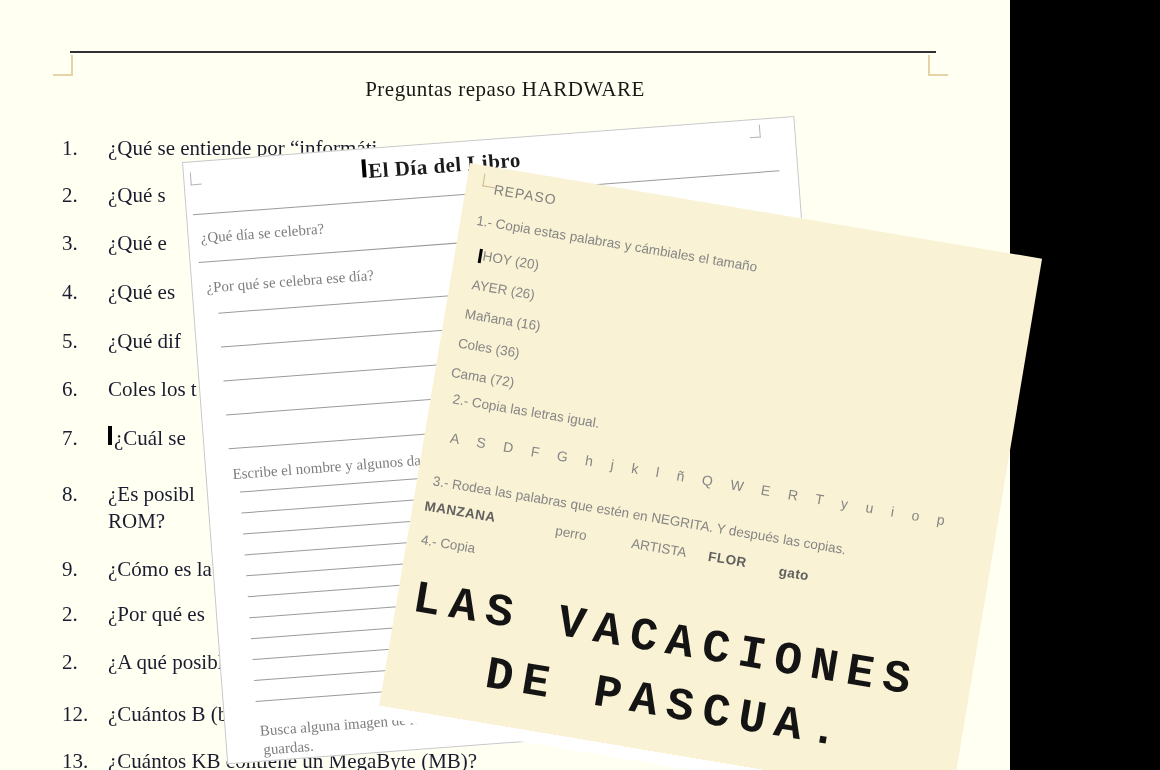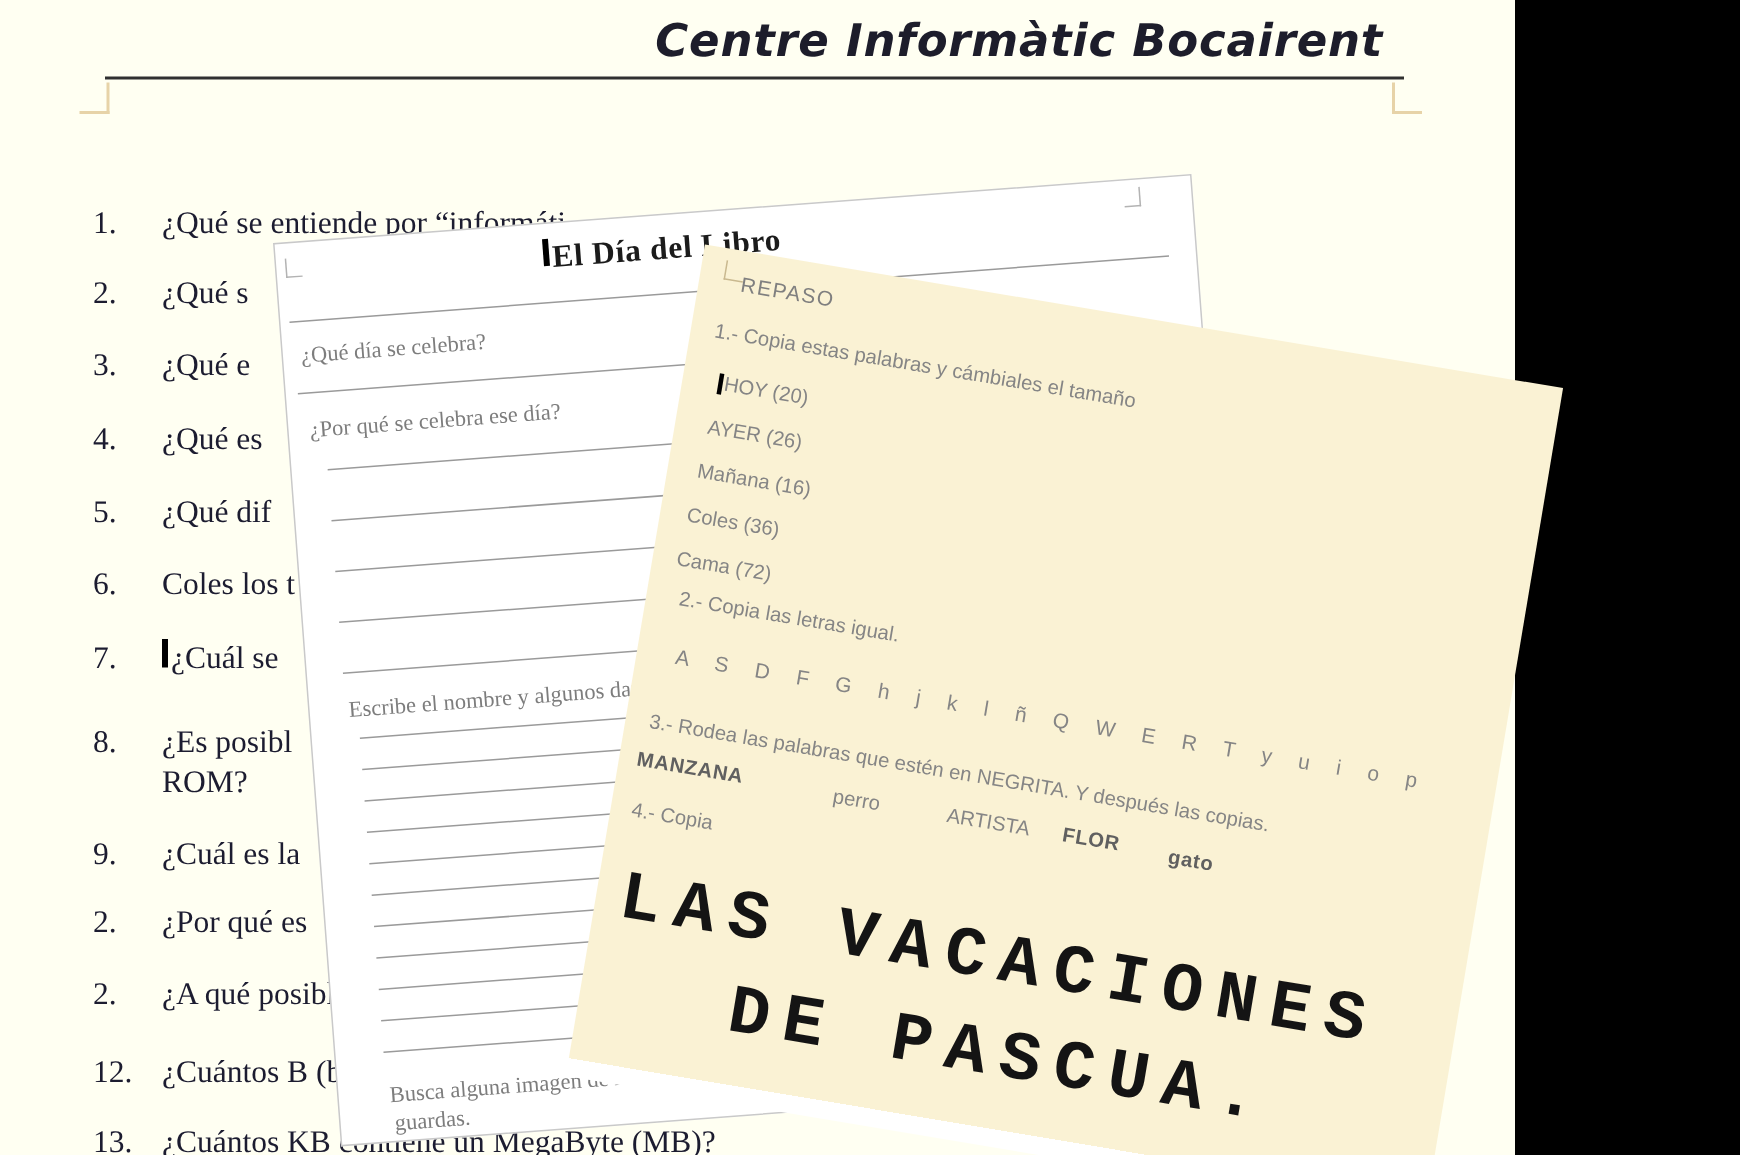--- a/index.html
+++ b/index.html
@@ -69,24 +69,24 @@
   .cp-bold{font-weight:bold;color:#606060;letter-spacing:.5px;}
   .cp-big{
     position:absolute;font-family:"Liberation Mono","DejaVu Sans Mono",monospace;
     font-weight:bold;font-size:46px;color:#141414;letter-spacing:9px;white-space:nowrap;
   }
 </style>
 </head>
 <body>
 
 <div class="main-page">
-  <div class="header-title">Centre Informàtic Bocairent</div>
   <div class="header-underline"></div>
   <div class="crop-mark tl"></div>
   <div class="crop-mark tr"></div>
+  <div class="doc-title">Preguntas repaso HARDWARE</div>
 
   <div class="q" style="top:136px">
     <span class="qn">1.</span>
     <span class="qt">¿Qué se entiende por “informáti</span>
   </div>
   <div class="q" style="top:183px">
     <span class="qn">2.</span>
     <span class="qt">¿Qué s</span>
   </div>
   <div class="q" style="top:231px">
@@ -109,21 +109,21 @@
     <span class="qn">7.</span>
     <span class="qt"><span class="cursor"></span><span>¿Cuál se</span></span>
   </div>
   <div class="q" style="top:482px">
     <span class="qn">8.</span>
     <span class="qt">¿Es posibl</span>
     <span class="q2">ROM?</span>
   </div>
   <div class="q" style="top:557px">
     <span class="qn">9.</span>
-    <span class="qt">¿Cuál es la</span>
+    <span class="qt">¿Cómo es la</span>
   </div>
   <div class="q" style="top:602px">
     <span class="qn">2.</span>
     <span class="qt">¿Por qué es</span>
   </div>
   <div class="q" style="top:650px">
     <span class="qn">2.</span>
     <span class="qt">¿A qué posibl</span>
   </div>
   <div class="q" style="top:702px">

